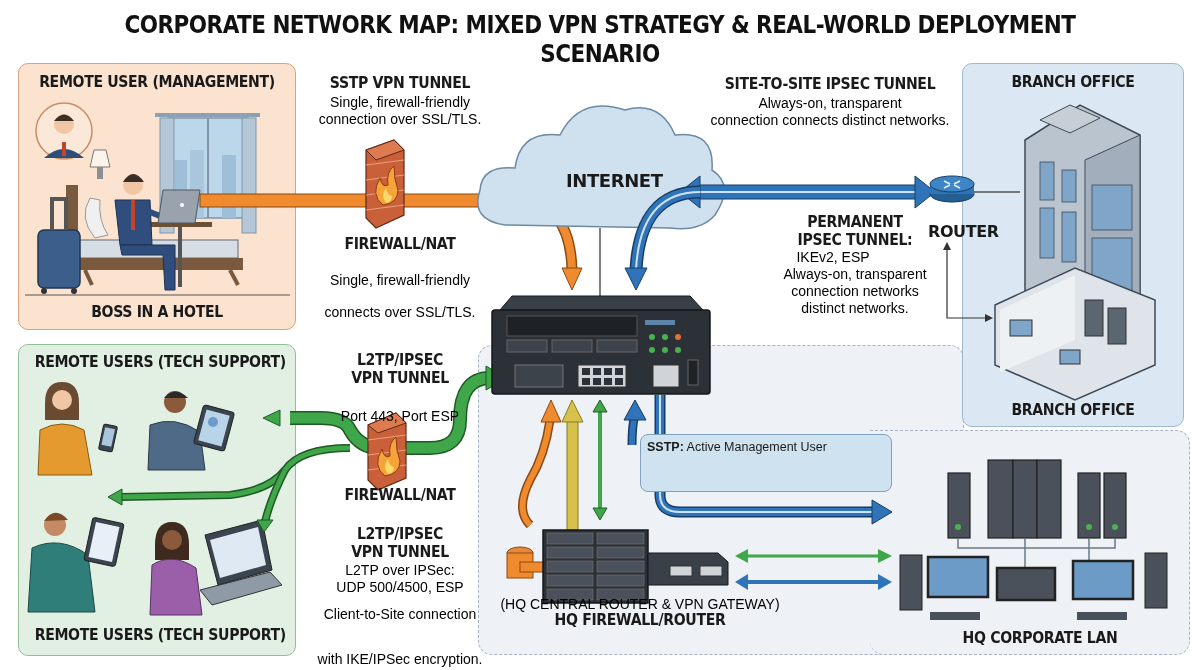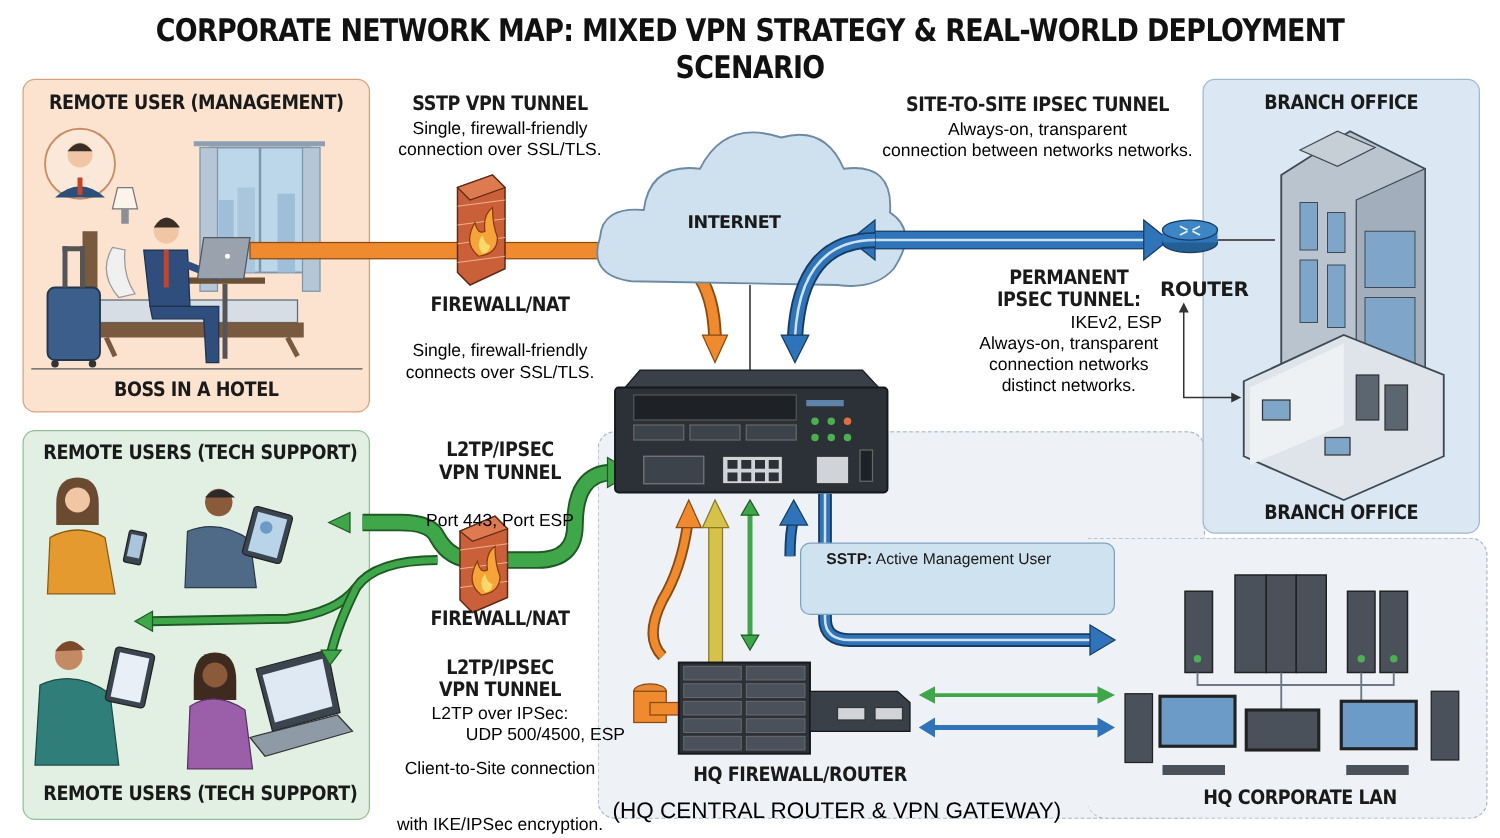--- a/index.html
+++ b/index.html
@@ -17,21 +17,21 @@
   .panel-branch { left: 962px; top: 63px; width: 222px; height: 364px; background: #dbe8f3; border: 1.5px solid #9fb8cd; }
   .panel-hq { left: 478px; top: 345px; width: 486px; height: 310px; background: #eef1f6; border: 1.5px dashed #a9b4c3; border-radius: 14px; }
   .panel-lan { left: 870px; top: 430px; width: 320px; height: 225px; background: #eef1f6; border: 1.5px dashed #a9b4c3; border-radius: 14px; border-left: none; border-top-left-radius: 0; }
   .h { font-family: "DejaVu Sans", sans-serif; font-weight: bold; font-size: 16px; letter-spacing: -0.4px; color: #1a1a1a; white-space: nowrap; }
   .narrow { transform: scaleX(0.88); transform-origin: center; }
   .t { font-size: 14px; color: #000000; line-height: 17px; white-space: nowrap; }
   .center { text-align: center; }
   svg { position: absolute; left: 0; top: 0; overflow: visible; }
   .legend-box {
     left: 640px; top: 434px; width: 252px; height: 58px; background: #cfe2ef; border: 1.5px solid #7fa3bf;
-    border-radius: 8px; padding: 4px 20px; font-size: 12.5px; line-height: 16px; color: #1a1a1a;
+    border-radius: 8px; padding: 4px 6px; font-size: 12.5px; line-height: 16px; color: #1a1a1a;
   }
   .legend-box b { font-weight: bold; }
 </style>
 </head>
 <body>
 
 <div class="abs title">CORPORATE NETWORK MAP: MIXED VPN STRATEGY &amp; REAL-WORLD DEPLOYMENT SCENARIO</div>
 
 <div class="panel panel-hq"></div>
 <div class="panel panel-lan"></div>
@@ -347,51 +347,51 @@
 </svg>
 
 <div class="abs h center narrow" style="left:18px;top:72px;width:278px;">REMOTE USER (MANAGEMENT)</div>
 <div class="abs h center narrow" style="left:18px;top:302px;width:278px;">BOSS IN A HOTEL</div>
 
 <div class="abs h center narrow" style="left:300px;top:73px;width:200px;">SSTP VPN TUNNEL</div>
 <div class="abs t center" style="left:300px;top:94px;width:200px;">Single, firewall-friendly</div>
 <div class="abs t center" style="left:300px;top:111px;width:200px;">connection over SSL/TLS.</div>
 <div class="abs h center narrow" style="left:300px;top:234px;width:200px;">FIREWALL/NAT</div>
 <div class="abs t center" style="left:300px;top:272px;width:200px;">Single, firewall-friendly</div>
-<div class="abs t center" style="left:300px;top:289px;width:200px;">connects over SSL/TLS.</div>
-
-<div class="abs h" style="left:550px;top:170px;font-size:14px;">INTERNET</div>
+<div class="abs t center" style="left:300px;top:304px;width:200px;">connects over SSL/TLS.</div>
+
+<div class="abs h" style="left:566px;top:170px;font-size:18px;">INTERNET</div>
 
 <div class="abs h center narrow" style="left:690px;top:74px;width:280px;">SITE-TO-SITE IPSEC TUNNEL</div>
 <div class="abs t center" style="left:690px;top:95px;width:280px;">Always-on, transparent</div>
-<div class="abs t center" style="left:690px;top:112px;width:280px;">connection between networks networks.</div>
+<div class="abs t center" style="left:690px;top:112px;width:280px;">connection connects distinct networks.</div>
 <div class="abs h center narrow" style="left:770px;top:212px;width:170px;">PERMANENT</div>
 <div class="abs h center narrow" style="left:770px;top:230px;width:170px;">IPSEC TUNNEL:</div>
-<div class="abs t center" style="left:808px;top:249px;width:170px;">IKEv2, ESP</div>
+<div class="abs t center" style="left:748px;top:249px;width:170px;">IKEv2, ESP</div>
 <div class="abs t center" style="left:760px;top:266px;width:190px;">Always-on, transparent</div>
 <div class="abs t center" style="left:760px;top:283px;width:190px;">connection networks</div>
 <div class="abs t center" style="left:760px;top:300px;width:190px;">distinct networks.</div>
 
 <div class="abs h center narrow" style="left:962px;top:72px;width:222px;">BRANCH OFFICE</div>
 <div class="abs h" style="left:928px;top:222px;text-align:right;">ROUTER</div>
 <div class="abs h center narrow" style="left:962px;top:400px;width:222px;">BRANCH OFFICE</div>
 
 <div class="abs h center narrow" style="left:18px;top:352px;width:278px;">REMOTE USERS (TECH SUPPORT)</div>
 <div class="abs h center narrow" style="left:18px;top:625px;width:278px;">REMOTE USERS (TECH SUPPORT)</div>
 
 <div class="abs h center narrow" style="left:300px;top:350px;width:200px;">L2TP/IPSEC</div>
 <div class="abs h center narrow" style="left:300px;top:368px;width:200px;">VPN TUNNEL</div>
 <div class="abs t center" style="left:300px;top:408px;width:200px;">Port 443, Port ESP</div>
 <div class="abs h center narrow" style="left:300px;top:485px;width:200px;">FIREWALL/NAT</div>
 <div class="abs h center narrow" style="left:300px;top:524px;width:200px;">L2TP/IPSEC</div>
 <div class="abs h center narrow" style="left:300px;top:542px;width:200px;">VPN TUNNEL</div>
 <div class="abs t center" style="left:300px;top:562px;width:200px;">L2TP over IPSec:</div>
-<div class="abs t center" style="left:300px;top:579px;width:200px;text-align:right;">UDP 500/4500, ESP</div>
+<div class="abs t center" style="left:300px;top:579px;width:200px;">UDP 500/4500, ESP</div>
 <div class="abs t center" style="left:295px;top:606px;width:210px;">Client-to-Site connection</div>
 <div class="abs t center" style="left:295px;top:623px;width:210px;margin-top:28px;">with IKE/IPSec encryption.</div>
 
 <div class="abs legend-box">
   <div><b>SSTP:</b> <span>Active Management User</span></div>
 </div>
 
 <div class="abs h center narrow" style="left:520px;top:610px;width:240px;">HQ FIREWALL/ROUTER</div>
-<div class="abs t center" style="left:490px;top:596px;width:300px;font-size:18px;margin-top:44px;">(HQ CENTRAL ROUTER &amp; VPN GATEWAY)</div>
+<div class="abs t center" style="left:490px;top:596px;width:300px;font-size:14px;">(HQ CENTRAL ROUTER &amp; VPN GATEWAY)</div>
 <div class="abs h center narrow" style="left:930px;top:628px;width:220px;">HQ CORPORATE LAN</div>
 
 </body></html>

